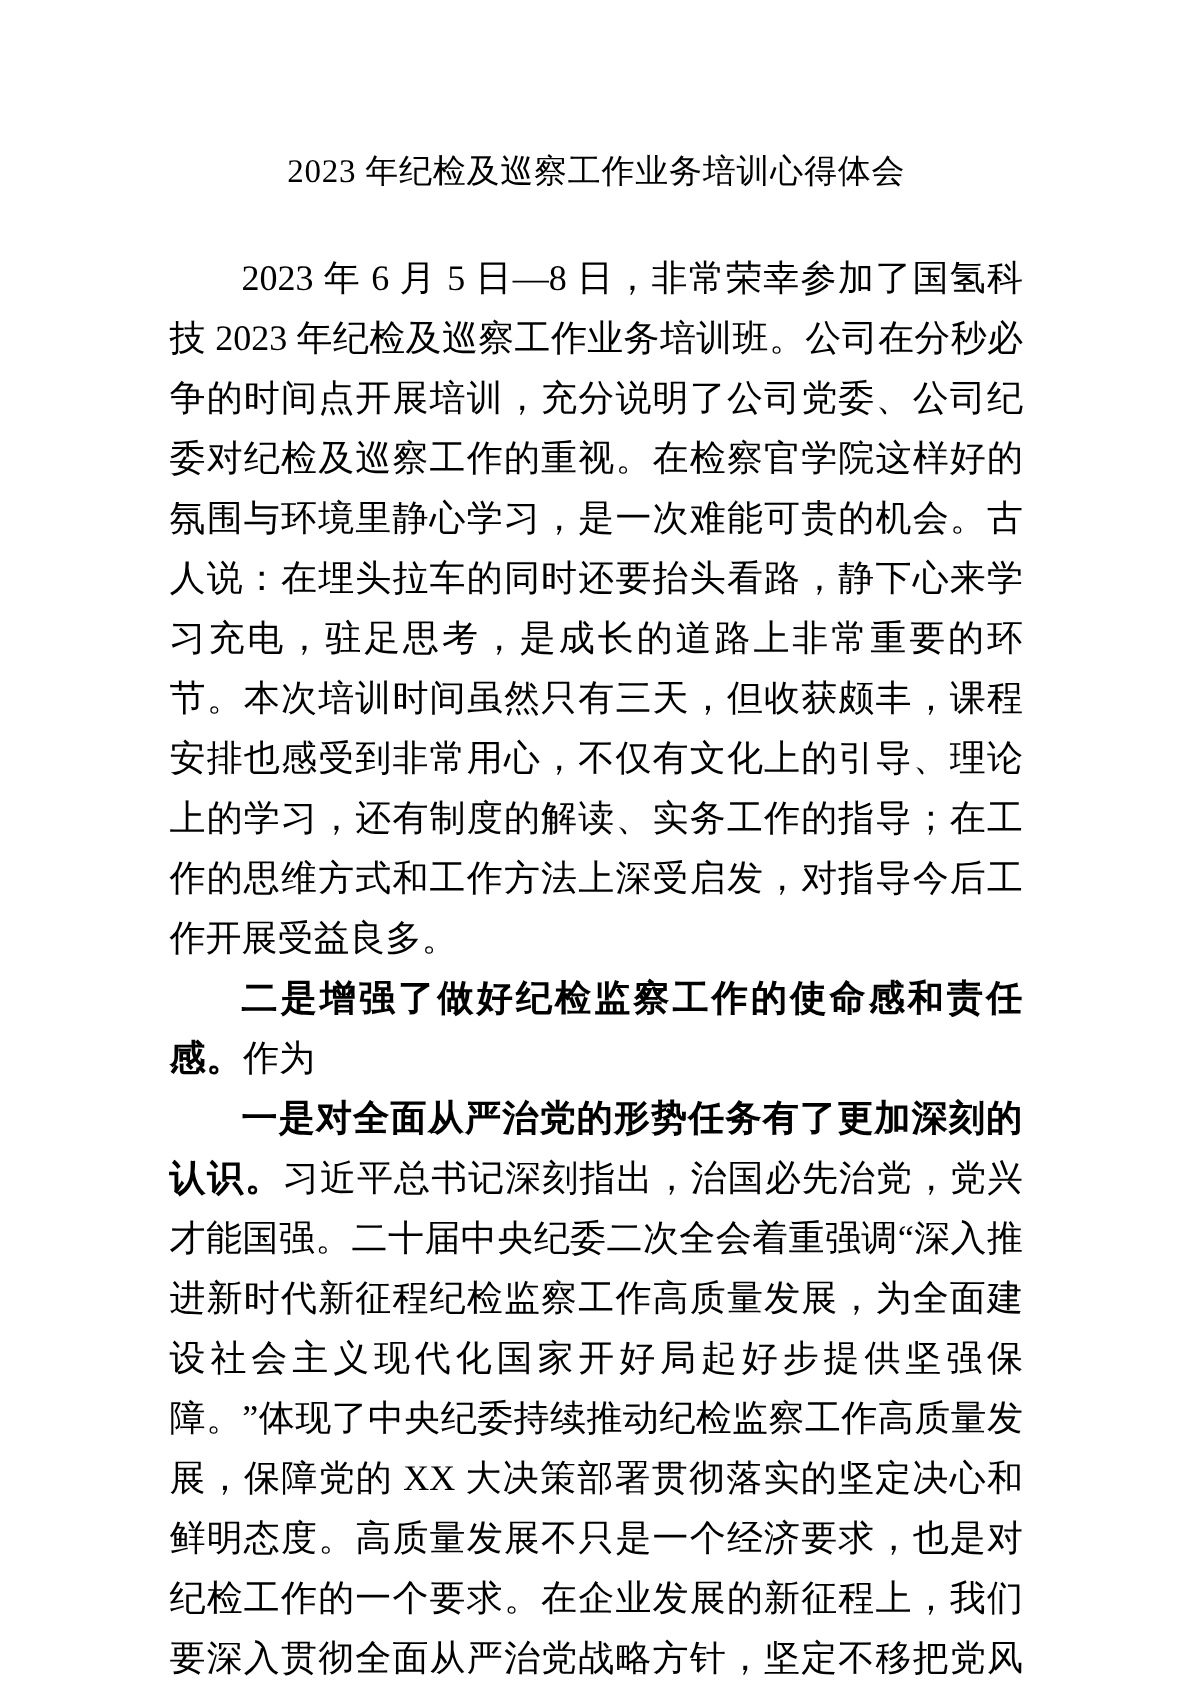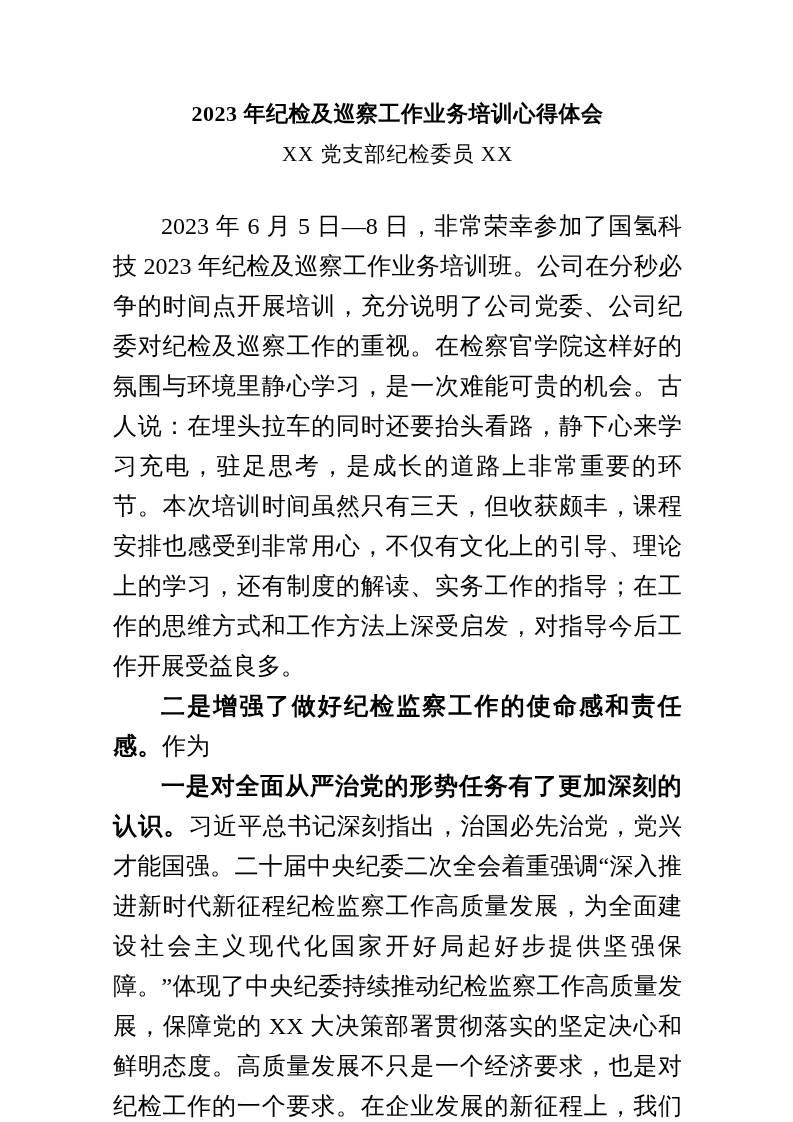--- a/index.html
+++ b/index.html
@@ -18,21 +18,21 @@
     box-sizing: border-box;
     width: 793px;
     height: 1122px;
     padding: 94px 111px 0 113px;
     background: #ffffff;
   }
   .doc-title {
     margin: 0;
     text-align: center;
     font-size: 22px;
-    font-weight: bold;
+    font-weight: normal;
     line-height: 40px;
     letter-spacing: 0.5px;
     font-family: "Liberation Serif", "DejaVu Serif", serif;
   }
   .doc-byline {
     margin: 0;
     text-align: center;
     font-size: 21px;
     font-weight: normal;
     line-height: 40px;
@@ -56,19 +56,18 @@
     font-weight: bold;
     font-family: "Liberation Sans", "DejaVu Sans", sans-serif;
     letter-spacing: 0.5px;
   }
 </style>
 </head>
 <body>
 
 <div class="page">
   <h1 class="doc-title">2023 年纪检及巡察工作业务培训心得体会</h1>
-  <div class="doc-byline">XX 党支部纪检委员 XX</div>
   <div class="doc-body">
       <p><span class="run">2023 年 6 月 5 日—8 日，非常荣幸参加了国氢科技 2023 年纪检及巡察工作业务培训班。公司在分秒必争的时间点开展培训，充分说明了公司党委、公司纪委对纪检及巡察工作的重视。在检察官学院这样好的氛围与环境里静心学习，是一次难能可贵的机会。古人说：在埋头拉车的同时还要抬头看路，静下心来学习充电，驻足思考，是成长的道路上非常重要的环节。本次培训时间虽然只有三天，但收获颇丰，课程安排也感受到非常用心，不仅有文化上的引导、理论上的学习，还有制度的解读、实务工作的指导；在工作的思维方式和工作方法上深受启发，对指导今后工作开展受益良多。</span></p>
       <p><span class="run run-bold">二是增强了做好纪检监察工作的使命感和责任感。</span><span class="run">作为</span></p>
       <p><span class="run run-bold">一是对全面从严治党的形势任务有了更加深刻的认识。</span><span class="run">习近平总书记深刻指出，治国必先治党，党兴才能国强。二十届中央纪委二次全会着重强调“深入推进新时代新征程纪检监察工作高质量发展，为全面建设社会主义现代化国家开好局起好步提供坚强保障。”体现了中央纪委持续推动纪检监察工作高质量发展，保障党的 XX 大决策部署贯彻落实的坚定决心和鲜明态度。高质量发展不只是一个经济要求，也是对纪检工作的一个要求。在企业发展的新征程上，我们要深入贯彻全面从严治党战略方针，坚定不移把党风廉政建设向纵深推进，为发展改革工作健康发展提供坚强保障。</span></p>
     </div>
 </div>
 
 </body></html>

